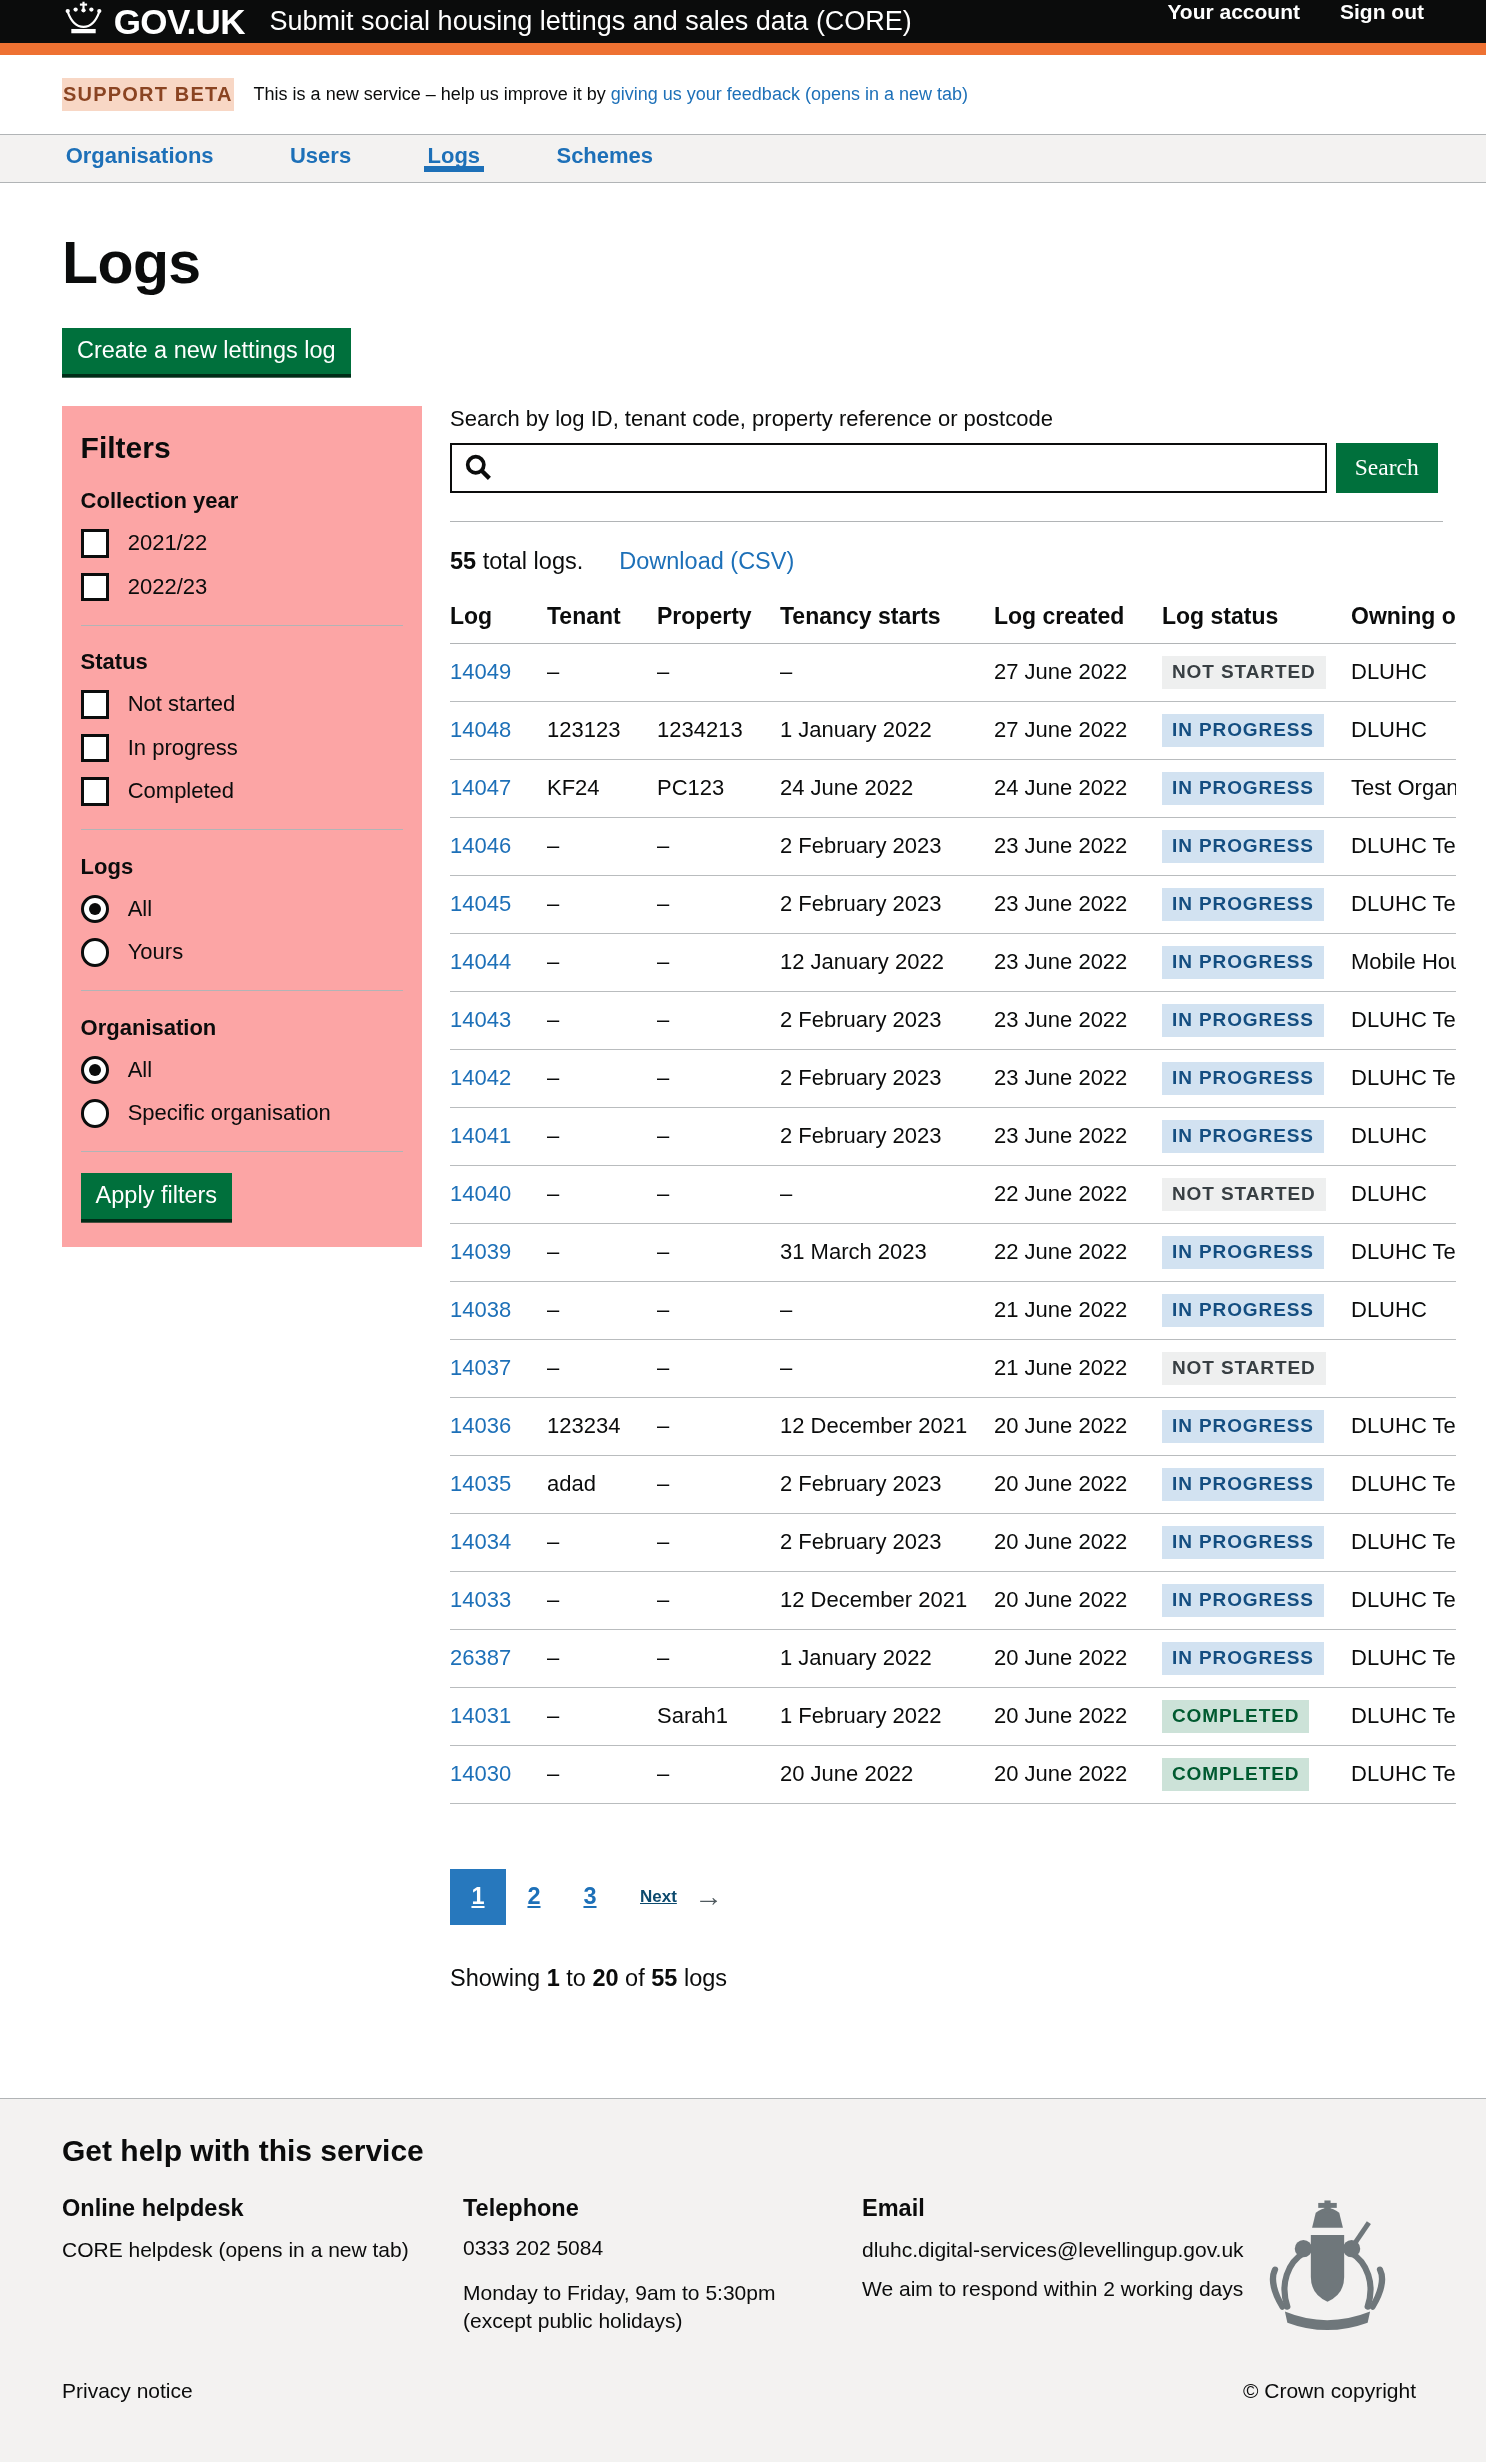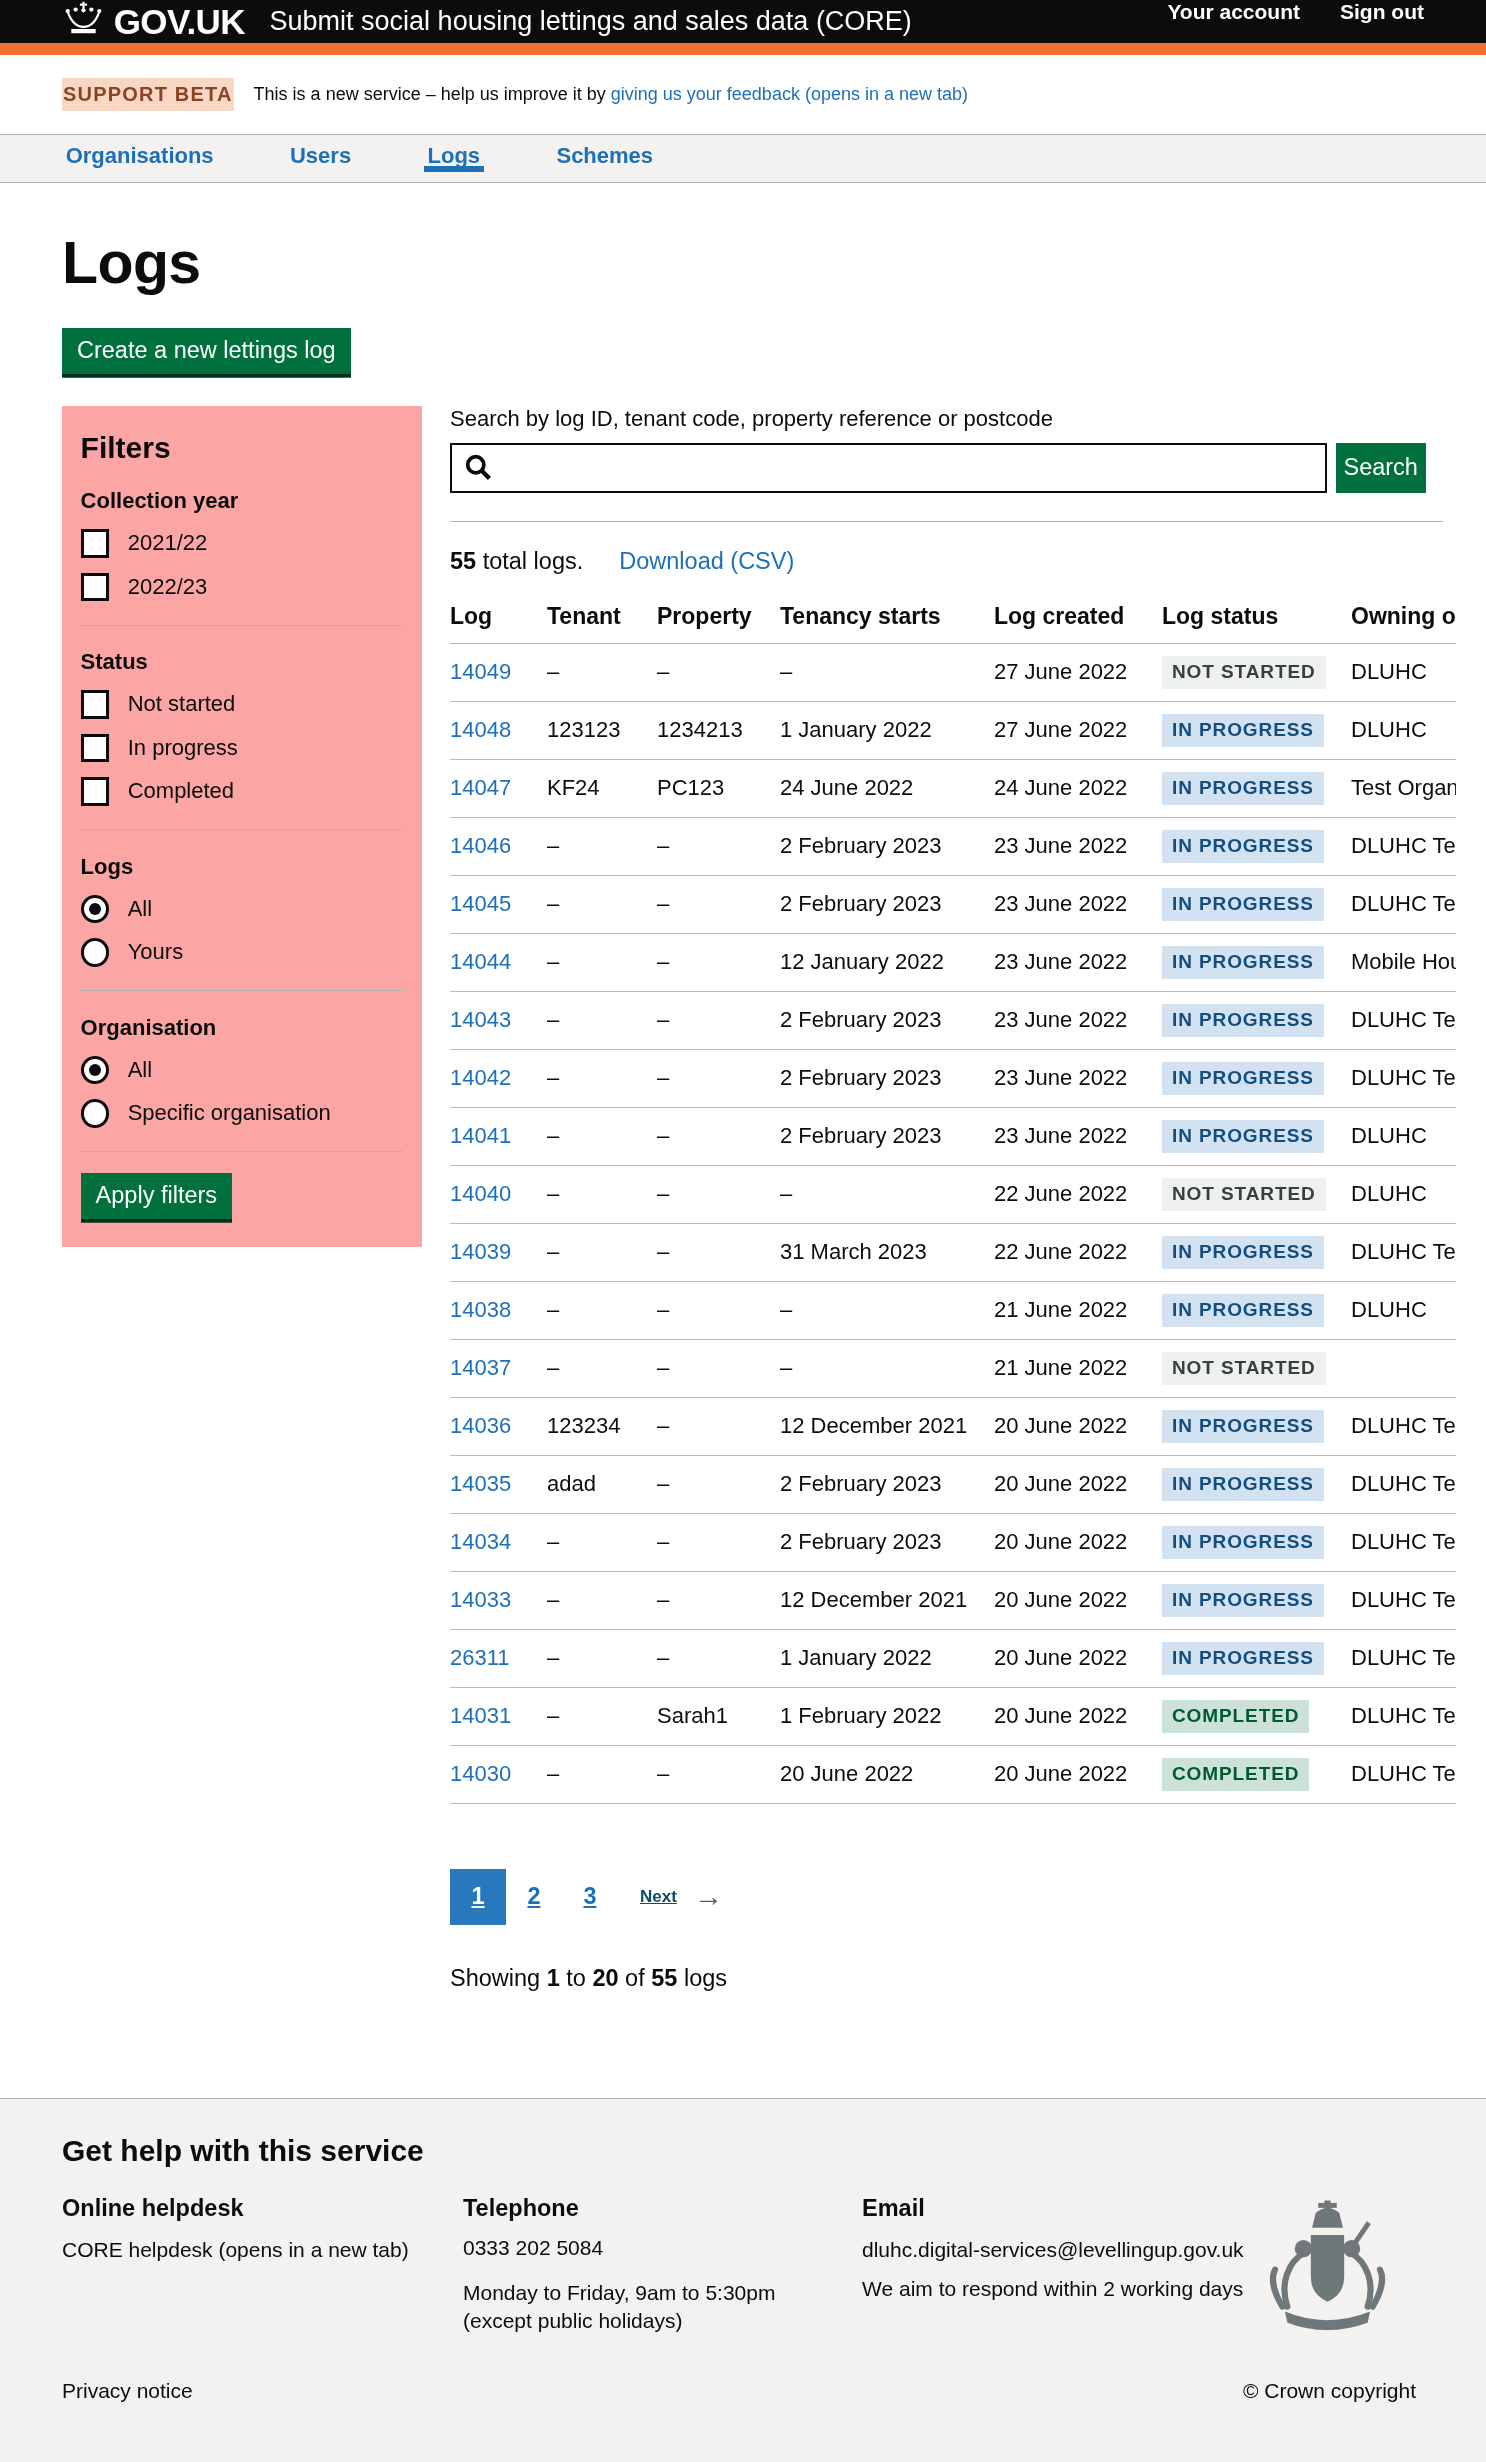--- a/index.html
+++ b/index.html
@@ -57,22 +57,22 @@
   .apply-btn { margin-top:21px; }
 
   
   .right-col { flex:1; margin-left:28px; min-width:0; }
   .search-label { font-size:22px; margin-bottom:11px; }
   .search-row { display:flex; gap:8.7px; }
   .search-box { position:relative; width:877px; }
   .search-input { width:100%; height:50px; border:2.5px solid #0b0c0c; font-size:22px;
     font-family:inherit; padding:0 12.4px 0 53px; background:#fff; }
   .search-icon { position:absolute; left:13.6px; top:10.5px; }
-  .search-btn { height:50px; width:90px; background:#00703c; color:#fff; border:none;
-    font-size:23.5px; font-family:Liberation Sans, sans-serif; cursor:pointer; }
+  .search-btn { height:50px; width:102px; background:#00703c; color:#fff; border:none;
+    font-size:23.5px; font-family:Liberation Serif, serif; cursor:pointer; }
   .results-divider { border:none; border-top:1.2px solid #b1b4b6; margin-top:28.5px; }
   .results-line { margin-top:26px; display:flex; gap:11px; align-items:baseline; }
   .results-line b { font-weight:700; }
   .download-link { color:#1d70b8; margin-left:25px; }
 
   
   .table-clip { overflow:hidden; width:1006px; margin-top:17.3px; }
   table.logs { border-collapse:collapse; table-layout:fixed; width:1090px; font-size:22px; }
   table.logs th { text-align:left; font-weight:700; font-size:23px; padding:11px 12.4px 12.4px 0;
     border-bottom:1.2px solid #b1b4b6; white-space:nowrap; overflow:hidden; }
@@ -407,21 +407,21 @@
               <tr>
                 <td><a class="log-link">14033</a></td>
                 <td>–</td>
                 <td>–</td>
                 <td>12 December 2021</td>
                 <td>20 June 2022</td>
                 <td><span class="tag tag-blue">IN PROGRESS</span></td>
                 <td>DLUHC Test</td>
               </tr>
               <tr>
-                <td><a class="log-link">26311</a></td>
+                <td><a class="log-link">26387</a></td>
                 <td>–</td>
                 <td>–</td>
                 <td>1 January 2022</td>
                 <td>20 June 2022</td>
                 <td><span class="tag tag-blue">IN PROGRESS</span></td>
                 <td>DLUHC Test</td>
               </tr>
               <tr>
                 <td><a class="log-link">14031</a></td>
                 <td>–</td>

